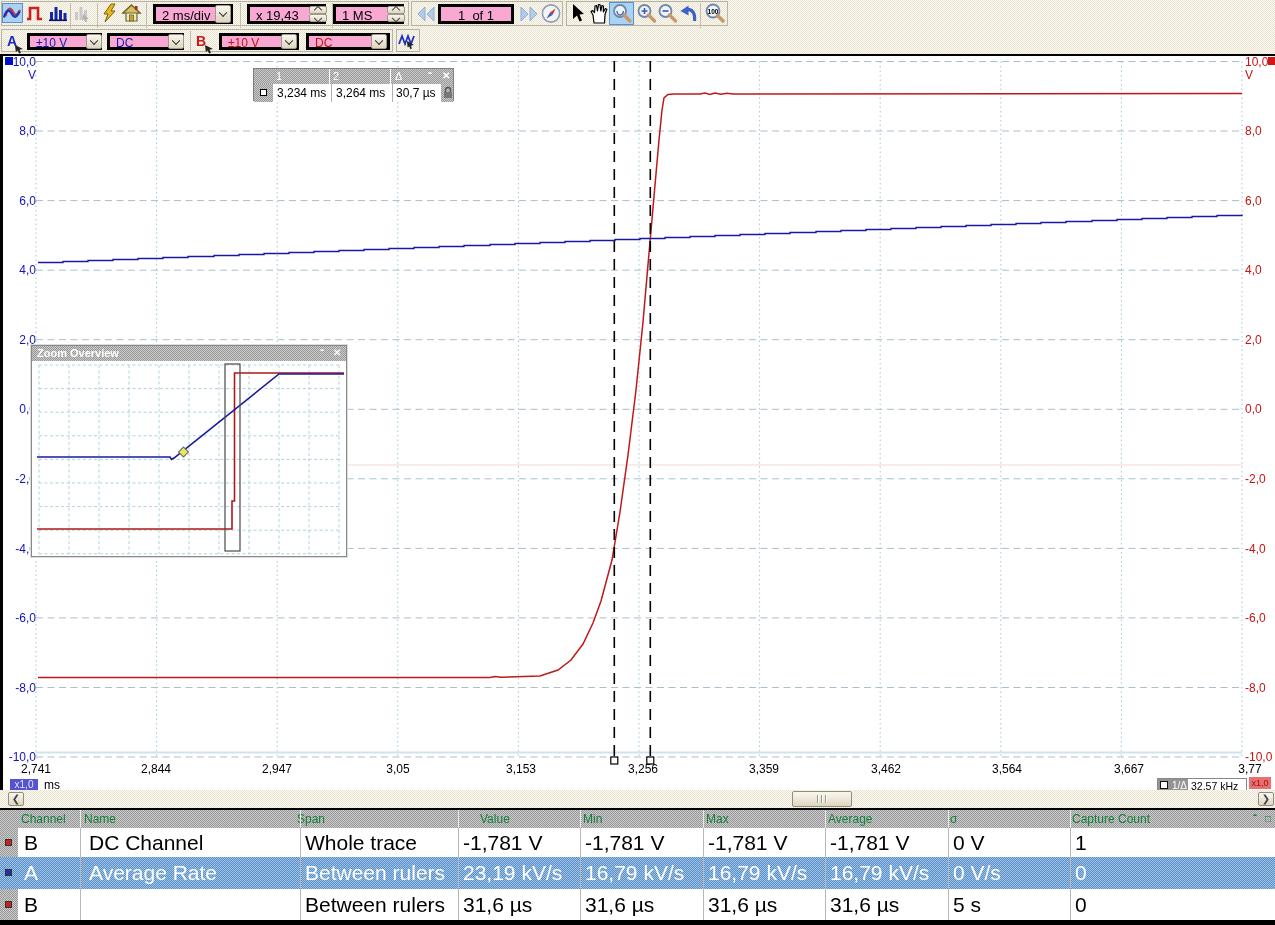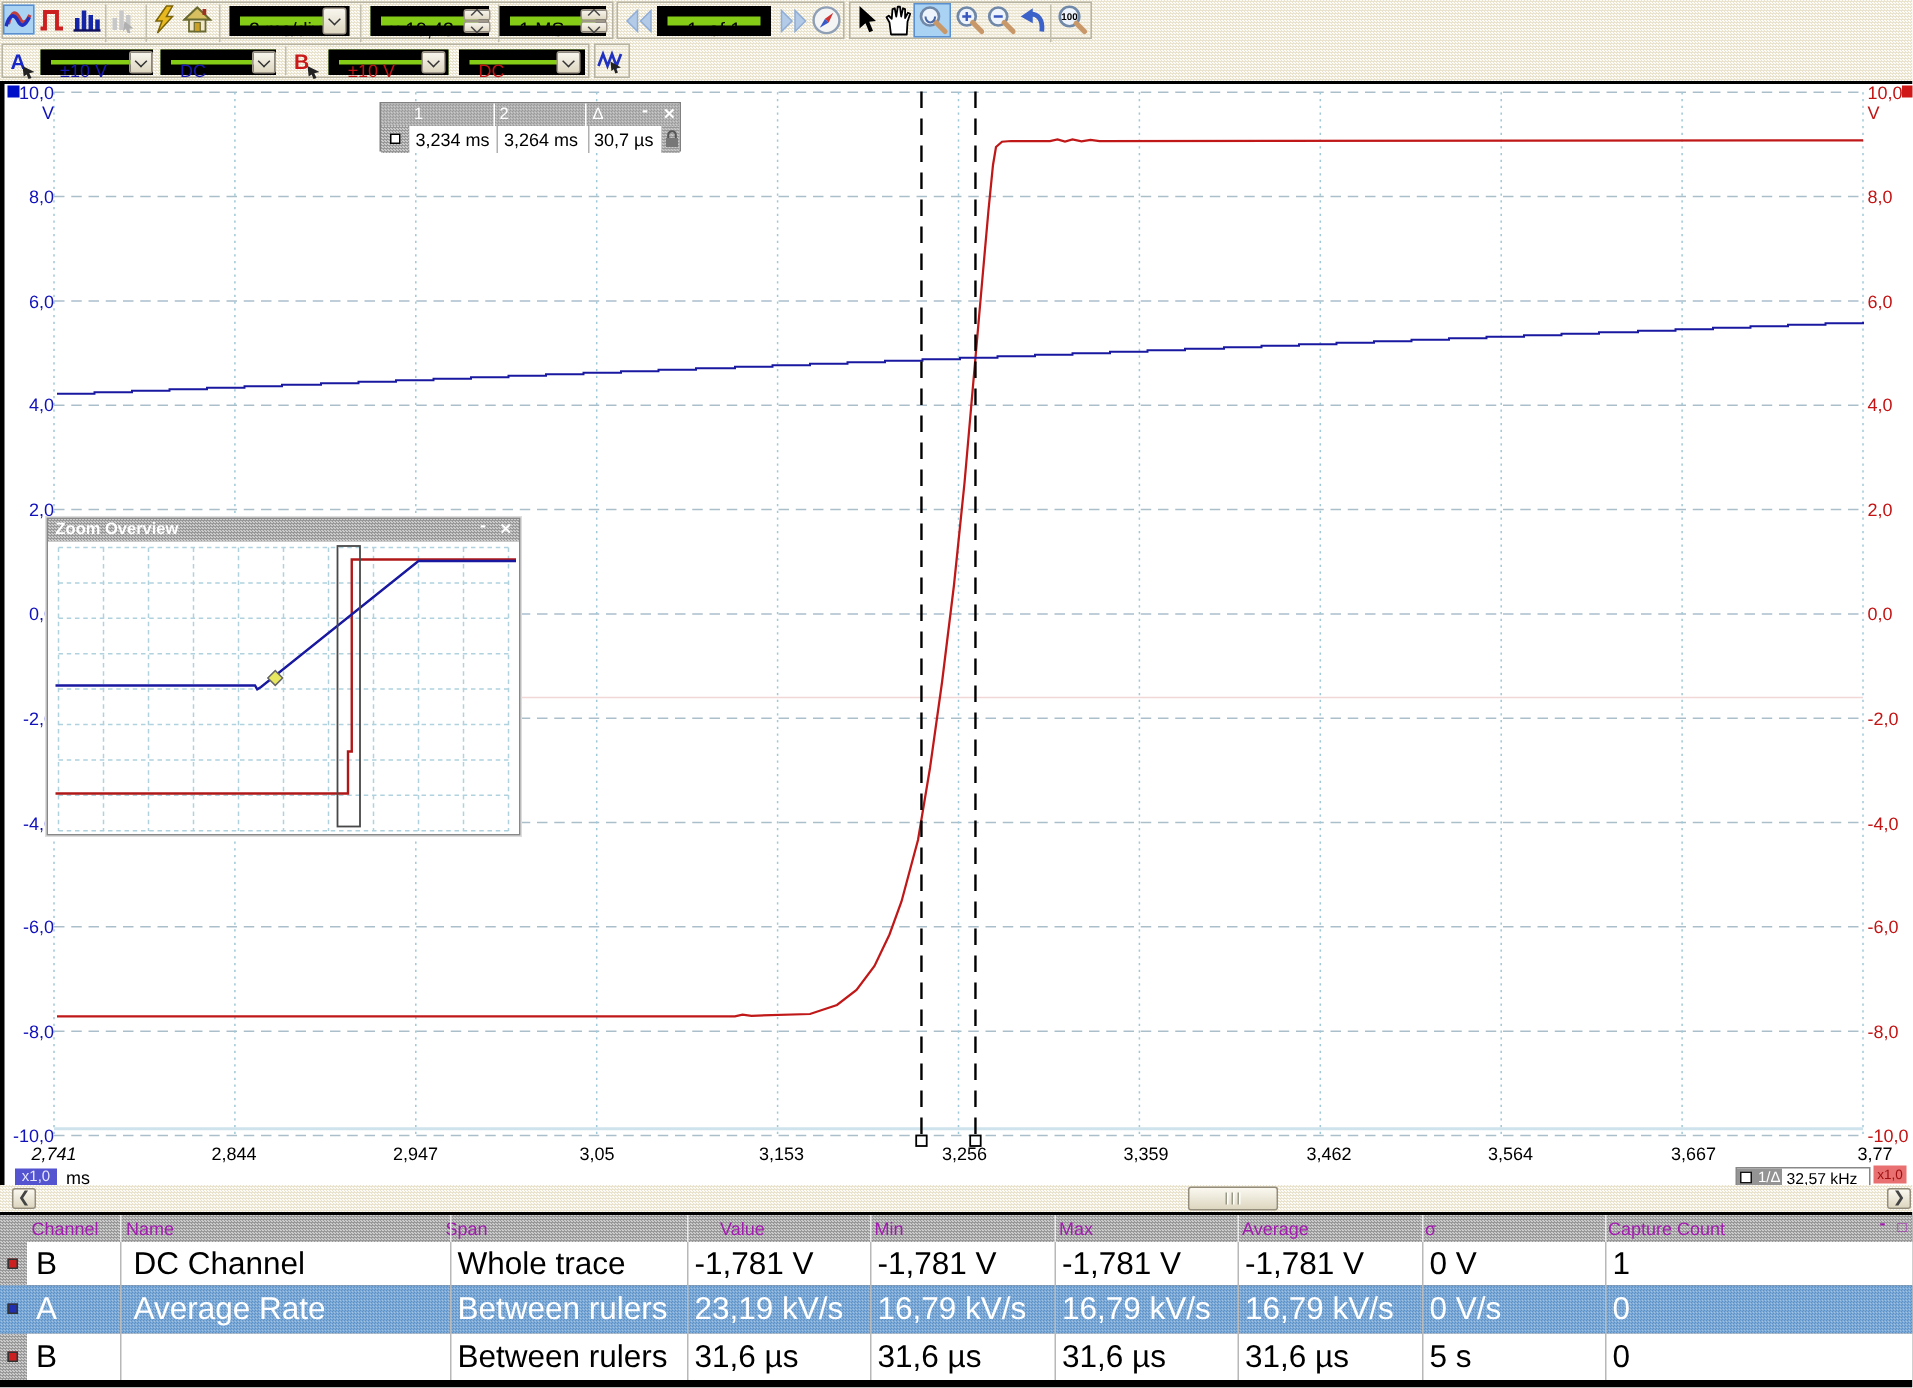--- a/index.html
+++ b/index.html
@@ -6,21 +6,21 @@
 html,body { width:1275px; height:925px; overflow:hidden; font-family:"Liberation Sans",sans-serif; }
 body { position:relative; background:#fff; }
 .abs { position:absolute; white-space:nowrap; }
 .checker { background-color:#e9e2cc; background-image:conic-gradient(#fbfaf4 25%,rgba(0,0,0,0) 25% 50%,#fdfcf8 50% 75%,rgba(0,0,0,0) 75%); background-size:2px 2px; }
 .gchecker { background-color:#989898; background-image:conic-gradient(#cdcdcd 25%,rgba(0,0,0,0) 25% 50%,#c9c9c9 50% 75%,rgba(0,0,0,0) 75%); background-size:2px 2px; }
 .bchecker { background-color:#5a90c8; background-image:conic-gradient(#9dc1e4 25%,rgba(0,0,0,0) 25% 50%,#a3c3e2 50% 75%,rgba(0,0,0,0) 75%); background-size:2px 2px; }
 .band { position:absolute; border:1px solid #b8b4a4; }
 .tsep { position:absolute; width:1px; background:#c2beae; top:3px; bottom:3px; }
 .btn { position:absolute; width:21px; height:20px; top:3px; }
 .btn.sel { background:#a9d2f3; border:1px solid #5a8fd0; }
-.wfield { position:absolute; background:#84cc16; border:7px solid #000000; font-size:13px; color:#000; }
+.wfield { position:absolute; background:#f9a8d4; border:3px solid #000000; font-size:13px; color:#000; }
 .drop { position:absolute; width:16px; background:linear-gradient(#f8f6ee,#ddd6c0); border:1px solid #a0988a; border-radius:2px; }
 .drop::after { content:""; position:absolute; left:50%; top:50%; width:5px; height:5px; border-right:1.6px solid #333; border-bottom:1.6px solid #333; transform:translate(-50%,-70%) rotate(45deg); }
 .spin { position:absolute; width:18px; display:flex; flex-direction:column; }
 .spin div { flex:1; position:relative; background:linear-gradient(#f8f6ee,#ddd6c0); border:1px solid #a0988a; border-radius:2px; }
 .spin div::after { content:""; position:absolute; left:50%; width:5px; height:5px; border-right:1.5px solid #444; border-bottom:1.5px solid #444; }
 .spin div.u::after { top:58%; transform:translate(-50%,-50%) rotate(225deg); }
 .spin div.d::after { top:30%; transform:translate(-50%,-30%) rotate(45deg); }
 .ylab { position:absolute; font-size:12px; width:36px; text-align:right; }
 .ylabr { position:absolute; font-size:12px; left:1245px; }
 .xlab { position:absolute; font-size:12px; color:#000; top:762px; width:60px; text-align:center; }
@@ -260,21 +260,21 @@
 <div class="ylabr" style="color:#c41414;top:194px;">6,0</div>
 <div class="ylabr" style="color:#c41414;top:263px;">4,0</div>
 <div class="ylabr" style="color:#c41414;top:333px;">2,0</div>
 <div class="ylabr" style="color:#c41414;top:402px;">0,0</div>
 <div class="ylabr" style="color:#c41414;top:472px;">-2,0</div>
 <div class="ylabr" style="color:#c41414;top:542px;">-4,0</div>
 <div class="ylabr" style="color:#c41414;top:611px;">-6,0</div>
 <div class="ylabr" style="color:#c41414;top:681px;">-8,0</div>
 <div class="ylabr" style="color:#c41414;top:750px;">-10,0</div>
 
-<div class="xlab" style="left:6px;font-style:italic;">2,741</div>
+<div class="xlab" style="left:6px;">2,741</div>
 <div class="xlab" style="left:126px;">2,844</div>
 <div class="xlab" style="left:247px;">2,947</div>
 <div class="xlab" style="left:368px;">3,05</div>
 <div class="xlab" style="left:491px;">3,153</div>
 <div class="xlab" style="left:613px;">3,256</div>
 <div class="xlab" style="left:734px;">3,359</div>
 <div class="xlab" style="left:856px;">3,462</div>
 <div class="xlab" style="left:977px;">3,564</div>
 <div class="xlab" style="left:1099px;">3,667</div>
 <div class="xlab" style="left:1220px;">3,77</div>
@@ -357,21 +357,21 @@
 <div class="abs" style="left:8px;top:792px;width:16px;height:14px;background:linear-gradient(#faf8f0,#ddd6c0);border:1px solid #958d7c;border-radius:2px;font-size:10px;line-height:12px;text-align:center;color:#444;">❮</div>
 <div class="abs" style="left:1258px;top:792px;width:16px;height:14px;background:linear-gradient(#faf8f0,#ddd6c0);border:1px solid #958d7c;border-radius:2px;font-size:10px;line-height:12px;text-align:center;color:#444;">❯</div>
 <div class="abs" style="left:792px;top:791px;width:60px;height:16px;background:linear-gradient(#faf8f0,#ddd6c0);border:1px solid #958d7c;border-radius:2px;">
   <div class="abs" style="left:24px;top:3px;width:2px;height:8px;border-left:1px solid #998;border-right:1px solid #fff;"></div>
   <div class="abs" style="left:28px;top:3px;width:2px;height:8px;border-left:1px solid #998;border-right:1px solid #fff;"></div>
   <div class="abs" style="left:32px;top:3px;width:2px;height:8px;border-left:1px solid #998;border-right:1px solid #fff;"></div>
 </div>
 
 <div class="abs" style="left:0;top:808px;width:1275px;height:117px;background:#000;"></div>
 <div class="abs gchecker" style="left:0;top:810px;width:1275px;height:18px;"></div>
-<div class="abs" style="left:0;top:810px;width:1145px;height:18px;color:#a21caf;font-size:12px;line-height:18px;">
+<div class="abs" style="left:0;top:810px;width:1145px;height:18px;color:#15803d;font-size:12px;line-height:18px;">
   <span class="abs" style="left:21px;">Channel</span>
   <span class="abs" style="left:84px;">Name</span>
   <span class="abs" style="left:297px;">Span</span>
   <span class="abs" style="left:461px;margin-left:19px;">Value</span>
   <span class="abs" style="left:583px;">Min</span>
   <span class="abs" style="left:706px;">Max</span>
   <span class="abs" style="left:828px;">Average</span>
   <span class="abs" style="left:950px;">σ</span>
   <span class="abs" style="left:1072px;">Capture Count</span>
   <span class="abs" style="left:1253px;top:-4px;font-weight:bold;">-</span>

